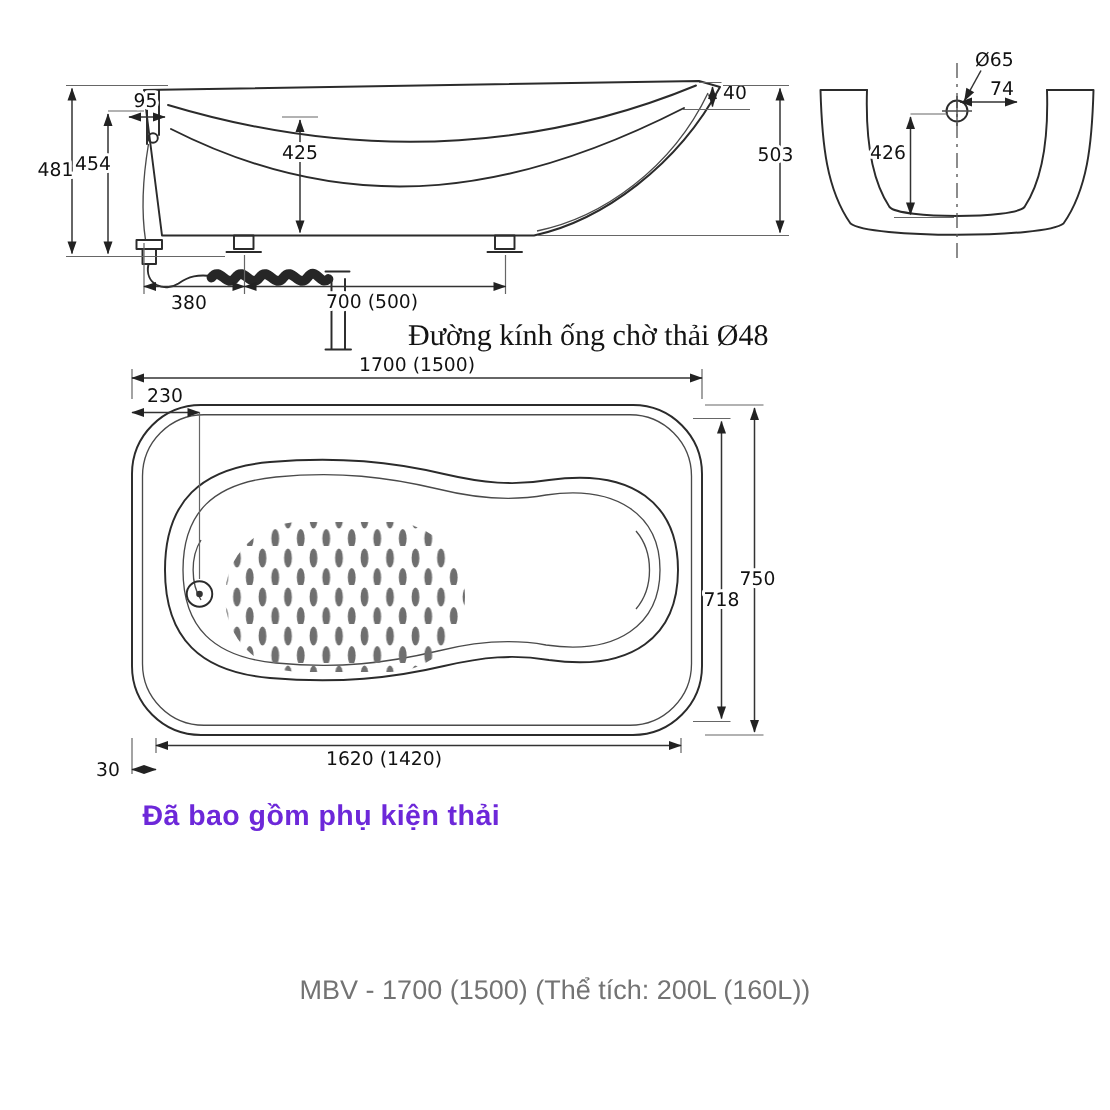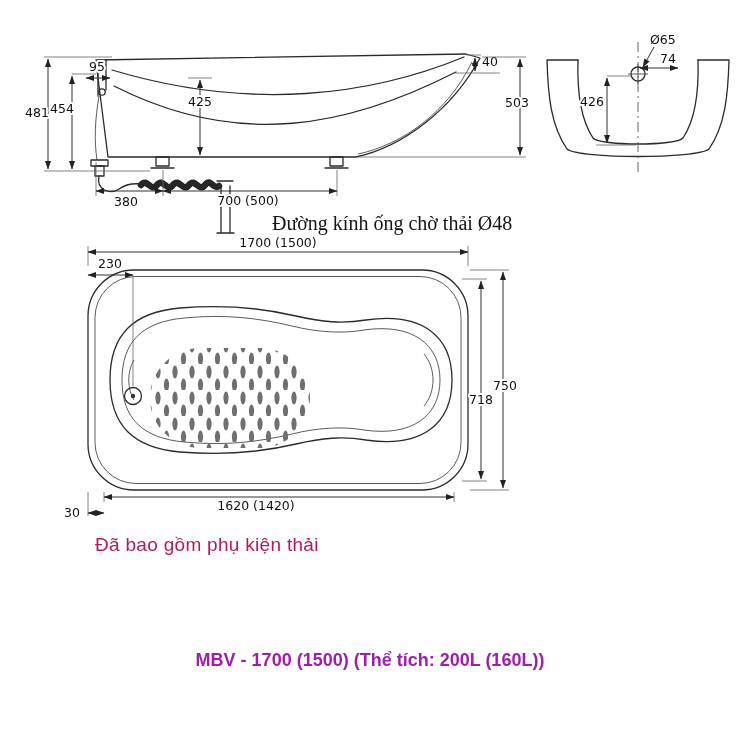--- a/index.html
+++ b/index.html
@@ -18,26 +18,27 @@
     font-family:"DejaVu Sans",sans-serif;font-size:12.5px;fill:#111111;
     stroke:#ffffff;stroke-width:4px;paint-order:stroke;stroke-linejoin:round;
     text-anchor:middle;
   }
   .dim.start{text-anchor:start;}
   .note-serif{
     font-family:"Liberation Serif",serif;font-size:20px;fill:#141414;
     stroke:#ffffff;stroke-width:4px;paint-order:stroke;stroke-linejoin:round;
   }
   .note-text{
-    position:absolute;left:95px;top:534px;font-size:19px;color:#be185d;
+    position:absolute;left:95px;top:534px;font-size:19px;color:#6d28d9;
     letter-spacing:0.3px;
+    font-weight:bold;
   }
   .title-text{
     position:absolute;left:0;top:650px;width:100%;text-align:center;
-    font-size:18px;font-weight:bold;color:#a21caf;
+    font-size:18px;font-weight:normal;color:#737373;
   }
 </style>
 </head>
 <body>
 
 <svg viewBox="0 0 740 740" width="740" height="740">
   <defs>
     <marker id="arr" orient="auto-start-reverse" markerWidth="10" markerHeight="8" refX="8.5" refY="3.5">
       <path d="M0.5,0.5 L9,3.5 L0.5,6.5 Z" fill="#222222"></path>
     </marker>

